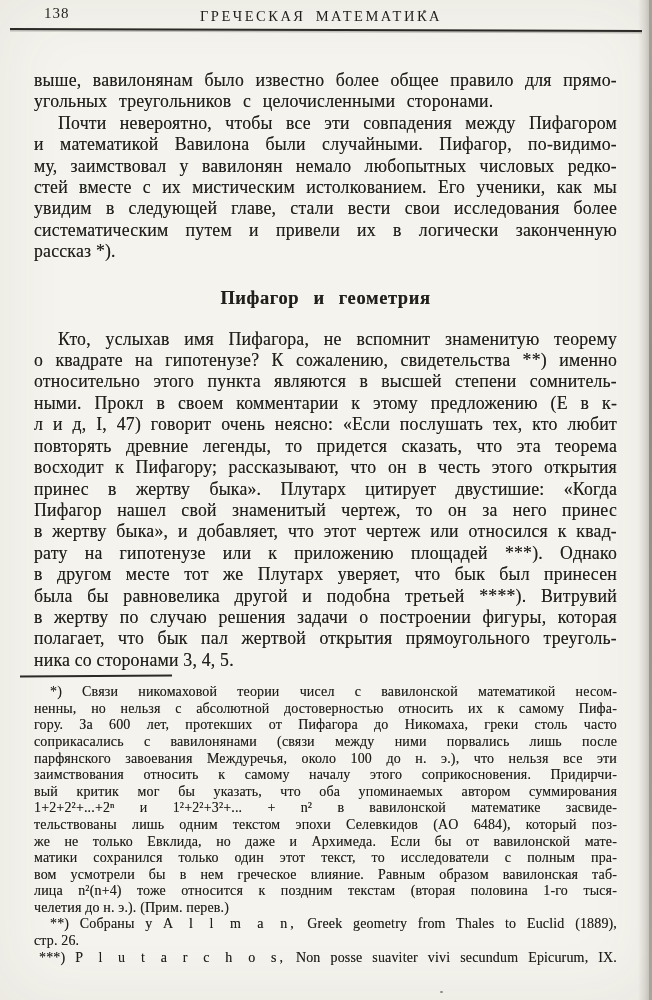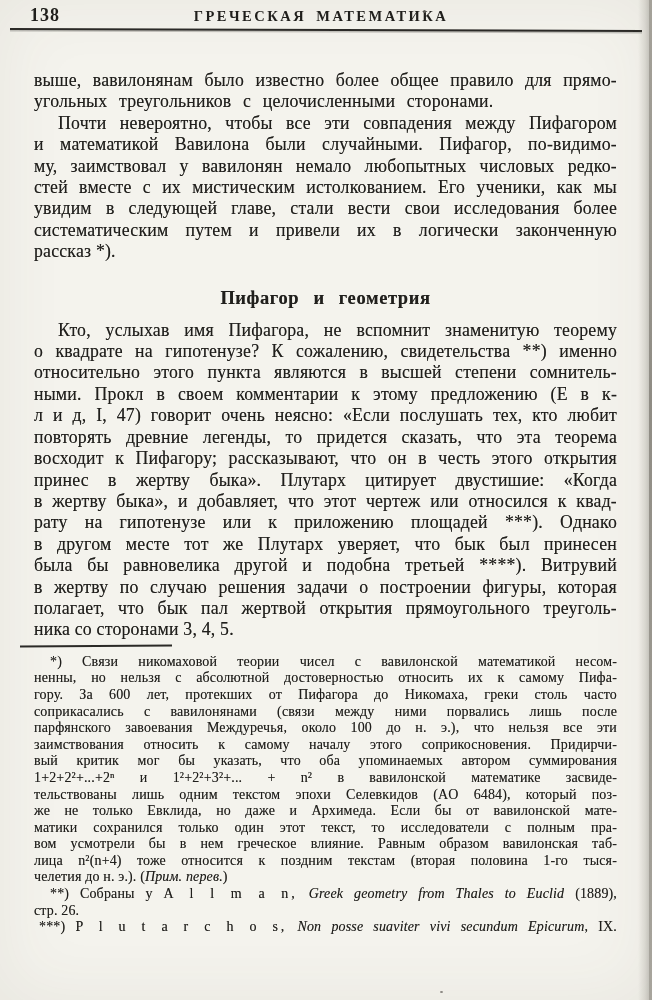--- a/index.html
+++ b/index.html
@@ -24,26 +24,26 @@
     background:linear-gradient(to bottom, #a5a29a, #8f8c84 40%, #a8a59d);
     pointer-events:none;
   }
   .speck{position:absolute;background:#5c5a55;border-radius:50%;}
   .speck.s1{left:423px;top:10px;width:3px;height:3px;}
   .speck.s2{left:440px;top:991px;width:3px;height:2px;opacity:.7;}
 
   
   .header{position:relative;padding:7px 36px 0 34px;height:23px;}
   .page-number{
-    position:absolute;left:30px;top:5px;
-    font-size:18px;font-weight:bold;letter-spacing:1px;
+    position:absolute;left:44px;top:5px;
+    font-size:15px;font-weight:normal;letter-spacing:1px;
   }
   .running-title{
     position:absolute;left:0;right:10px;top:8px;text-align:center;
-    font-size:14.5px;font-weight:bold;letter-spacing:2.5px;
+    font-size:14.5px;font-weight:normal;letter-spacing:2.5px;
     word-spacing:4px;
   }
   .header-rule{
     position:absolute;left:10px;top:29px;width:632px;height:2.4px;
     background:#2b2a27;transform:rotate(0.18deg);
     box-shadow:0 1.5px 0 rgba(43,42,39,0.25);
   }
 
   
   .main{padding:40px 35px 0 34px;}
@@ -53,41 +53,41 @@
     text-align:justify;text-align-last:justify;
     text-shadow:0 0 0.4px rgba(20,20,18,0.55);
   }
   .line.lastline{text-align-last:left;}
   .main .line.indent{text-indent:24px;}
   .line.wide{word-spacing:7px;}
 
   .section-heading{
     text-align:center;font-weight:bold;
     font-size:18.5px;line-height:24px;
-    margin:23px 0 10px 0;
+    margin:23px 0 19px 0;
     word-spacing:9px;letter-spacing:0.6px;
     text-shadow:0 0 0.4px rgba(20,20,18,0.55);
   }
 
   .fn-rule{
     margin:4px 0 7px -14px;
     width:152px;height:2px;background:#2b2a27;
     transform:rotate(-0.3deg);
   }
   .fnotes{padding:0 35px 0 34px;}
   .fnotes .line{
     font-size:14px;line-height:16.6px;
     letter-spacing:0.15px;
     text-align:justify;text-align-last:justify;
     text-shadow:0 0 0.35px rgba(20,20,18,0.5);
   }
   .fnotes .line.lastline{text-align-last:left;}
   .fnotes .line.indent{text-indent:16px;}
   .fnotes .line.indent-sm{text-indent:5px;}
-  .it{font-style:italic;}
+  .it{}
   .sp{letter-spacing:3px;}
 </style>
 </head>
 <body>
 
 <div class="page">
 
   <div class="header">
     <span class="page-number">138</span>
     <span class="running-title">ГРЕЧЕСКАЯ МАТЕМАТИКА</span>
@@ -113,20 +113,21 @@
 
     <div>
         <div class="line indent">Кто, услыхав имя Пифагора, не вспомнит знаменитую теорему</div>
         <div class="line">о квадрате на гипотенузе? К сожалению, свидетельства **) именно</div>
         <div class="line">относительно этого пункта являются в высшей степени сомнитель-</div>
         <div class="line">ными. Прокл в своем комментарии к этому предложению (Е в к-</div>
         <div class="line">л и д, I, 47) говорит очень неясно: «Если послушать тех, кто любит</div>
         <div class="line">повторять древние легенды, то придется сказать, что эта теорема</div>
         <div class="line">восходит к Пифагору; рассказывают, что он в честь этого открытия</div>
         <div class="line">принес в жертву быка». Плутарх цитирует двустишие: «Когда</div>
+        <div class="line">Пифагор нашел свой знаменитый чертеж, то он за него принес</div>
         <div class="line">в жертву быка», и добавляет, что этот чертеж или относился к квад-</div>
         <div class="line">рату на гипотенузе или к приложению площадей ***). Однако</div>
         <div class="line">в другом месте тот же Плутарх уверяет, что бык был принесен</div>
         <div class="line">была бы равновелика другой и подобна третьей ****). Витрувий</div>
         <div class="line">в жертву по случаю решения задачи о построении фигуры, которая</div>
         <div class="line">полагает, что бык пал жертвой открытия прямоугольного треуголь-</div>
         <div class="line lastline">ника со сторонами 3, 4, 5.</div>
       </div>
 
     <div class="fn-rule"></div>

